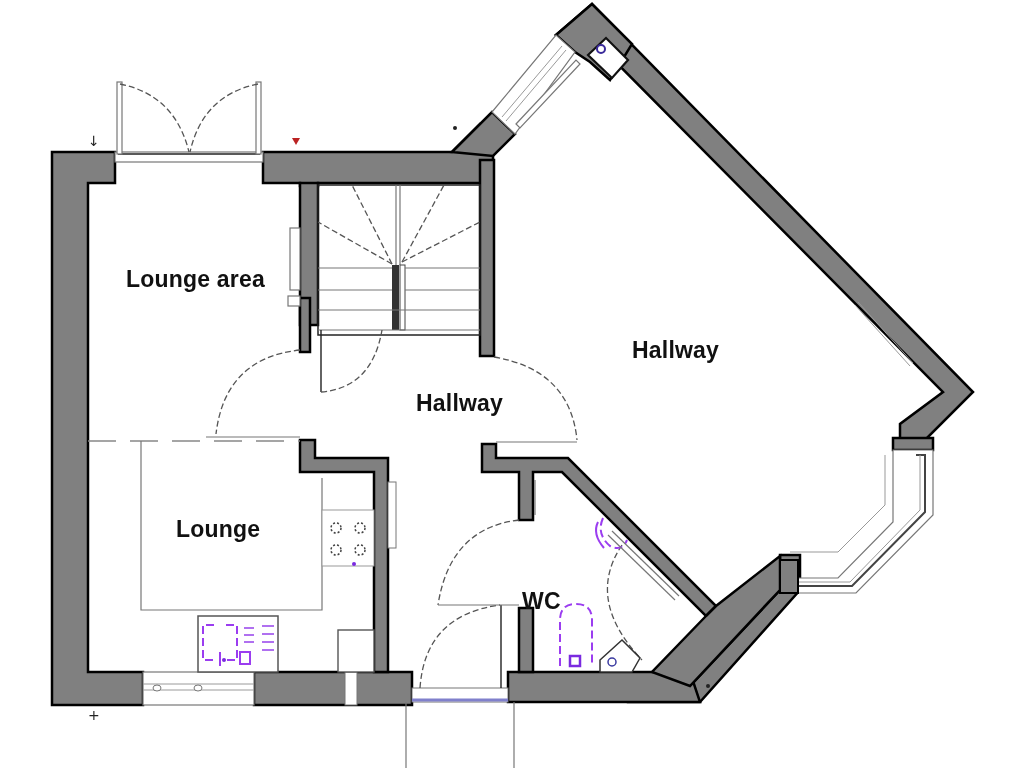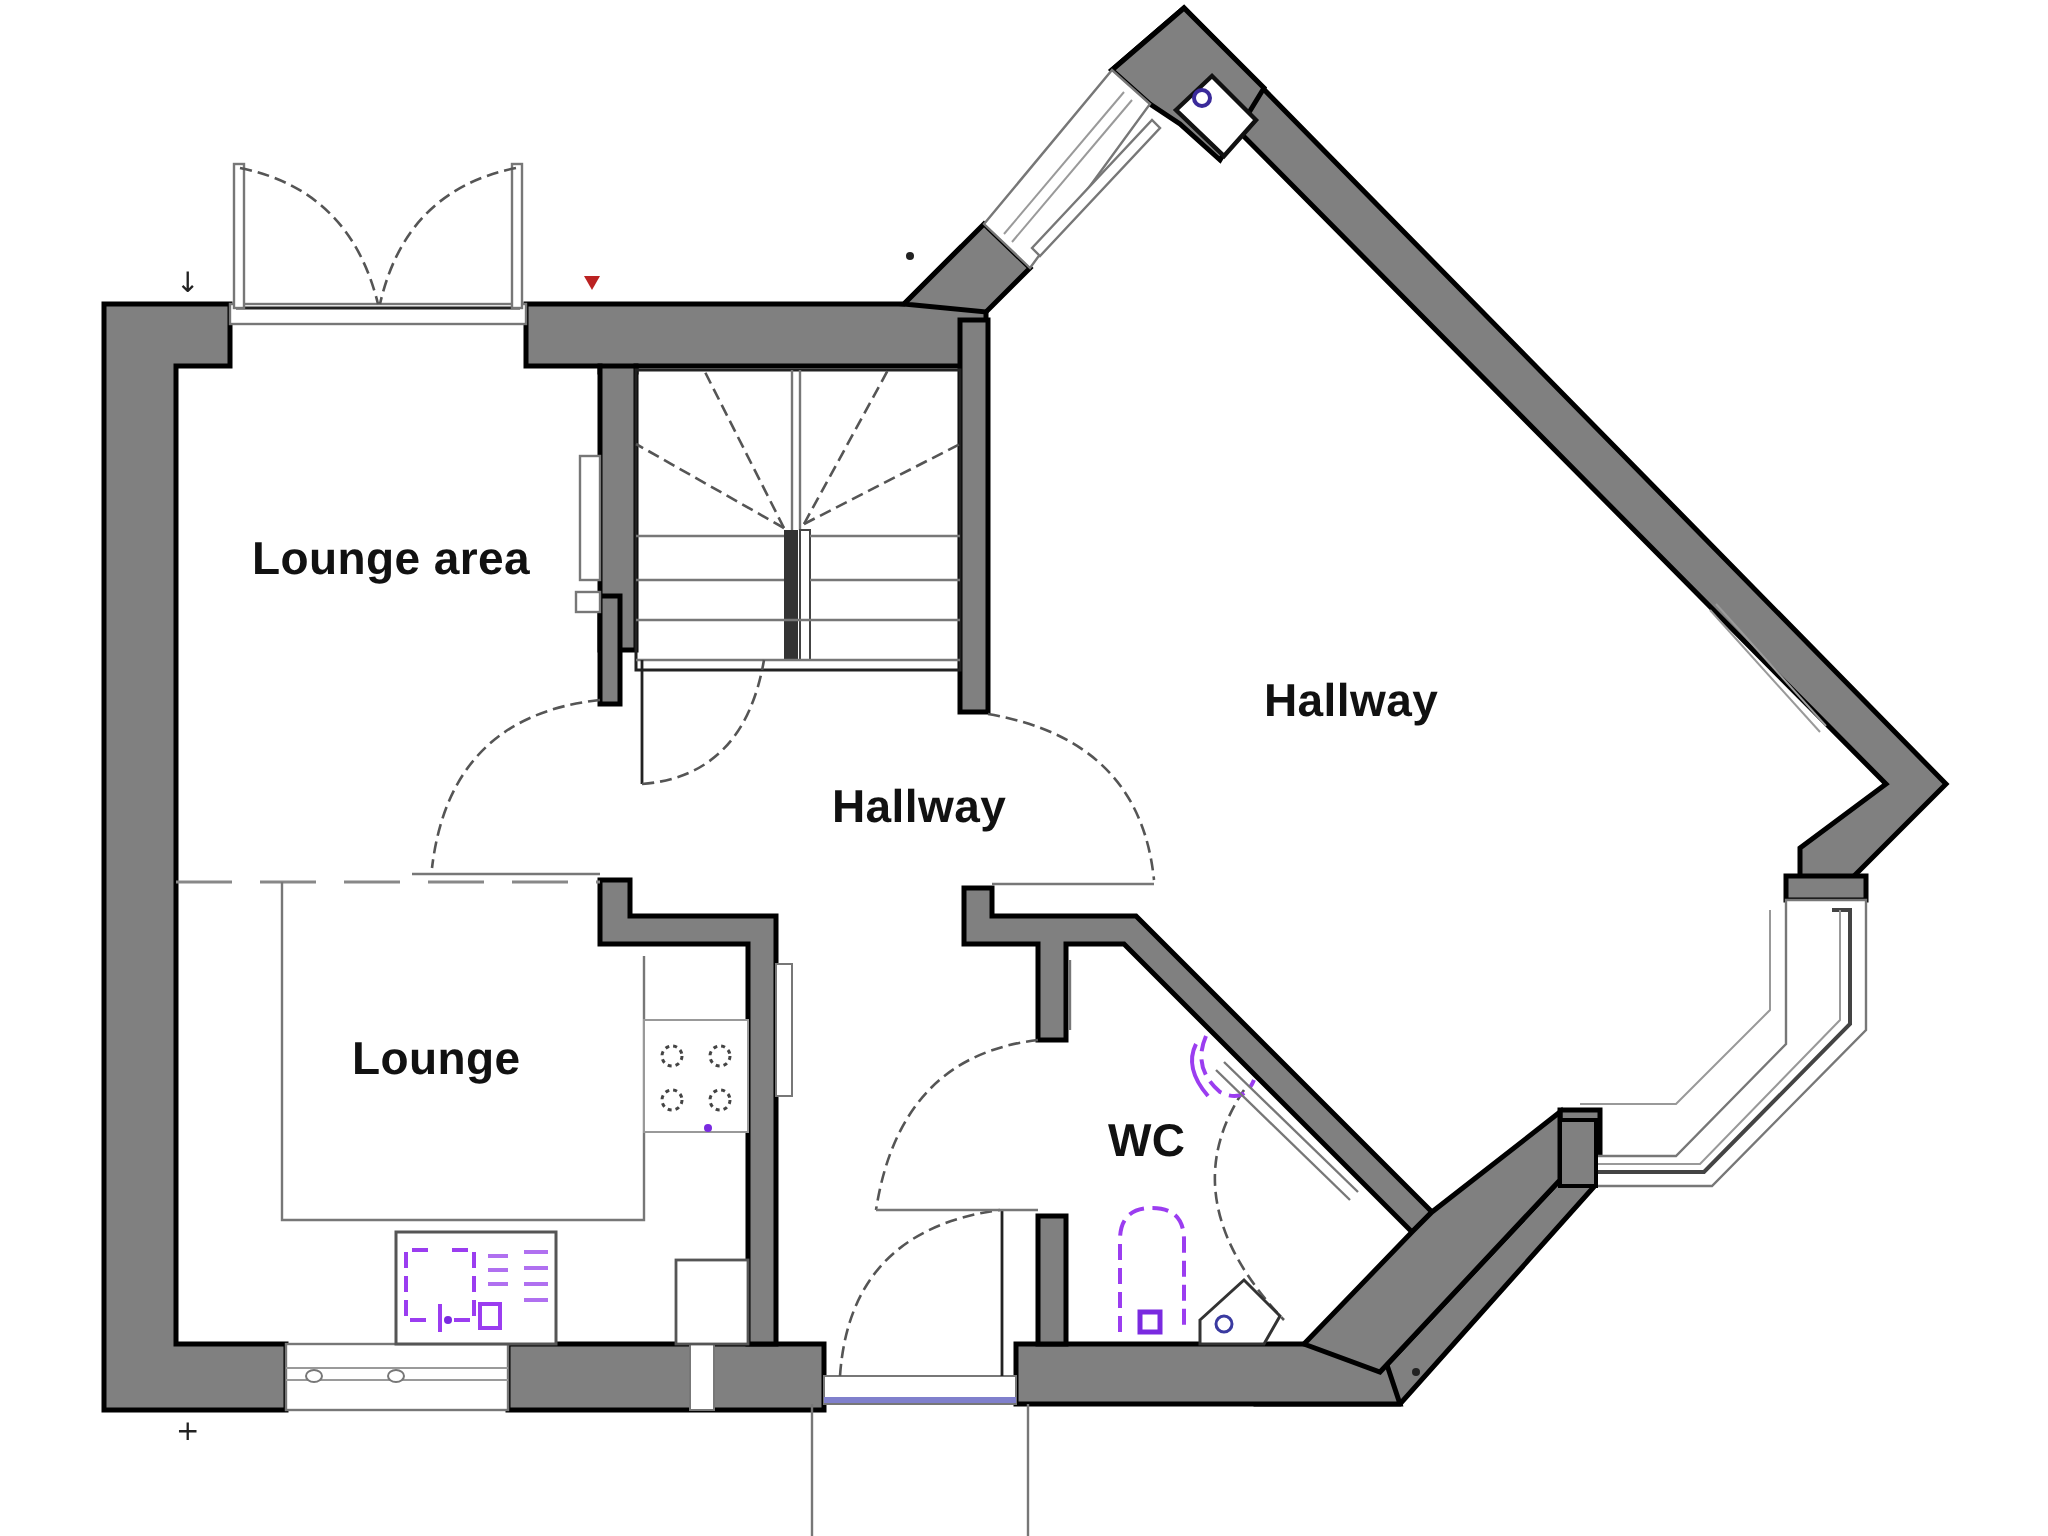--- a/index.html
+++ b/index.html
@@ -211,13 +211,13 @@
 
   <circle cx="708" cy="686" r="2" fill="#222"></circle>
   <circle cx="455" cy="128" r="2" fill="#222"></circle>
   <text x="88" y="720" font-size="14" fill="#222" font-family="DejaVu Sans, sans-serif">+</text>
 </svg>
 
 <div class="label" style="left:126px; top:266px;">Lounge area</div>
 <div class="label" style="left:632px; top:337px;">Hallway</div>
 <div class="label" style="left:388px; top:390px;margin-left:28px;">Hallway</div>
 <div class="label" style="left:176px; top:516px;">Lounge</div>
-<div class="label" style="left:522px; top:557px;margin-left:32px;">WC</div>
+<div class="label" style="left:522px; top:588px;">WC</div>
 
 </body></html>

